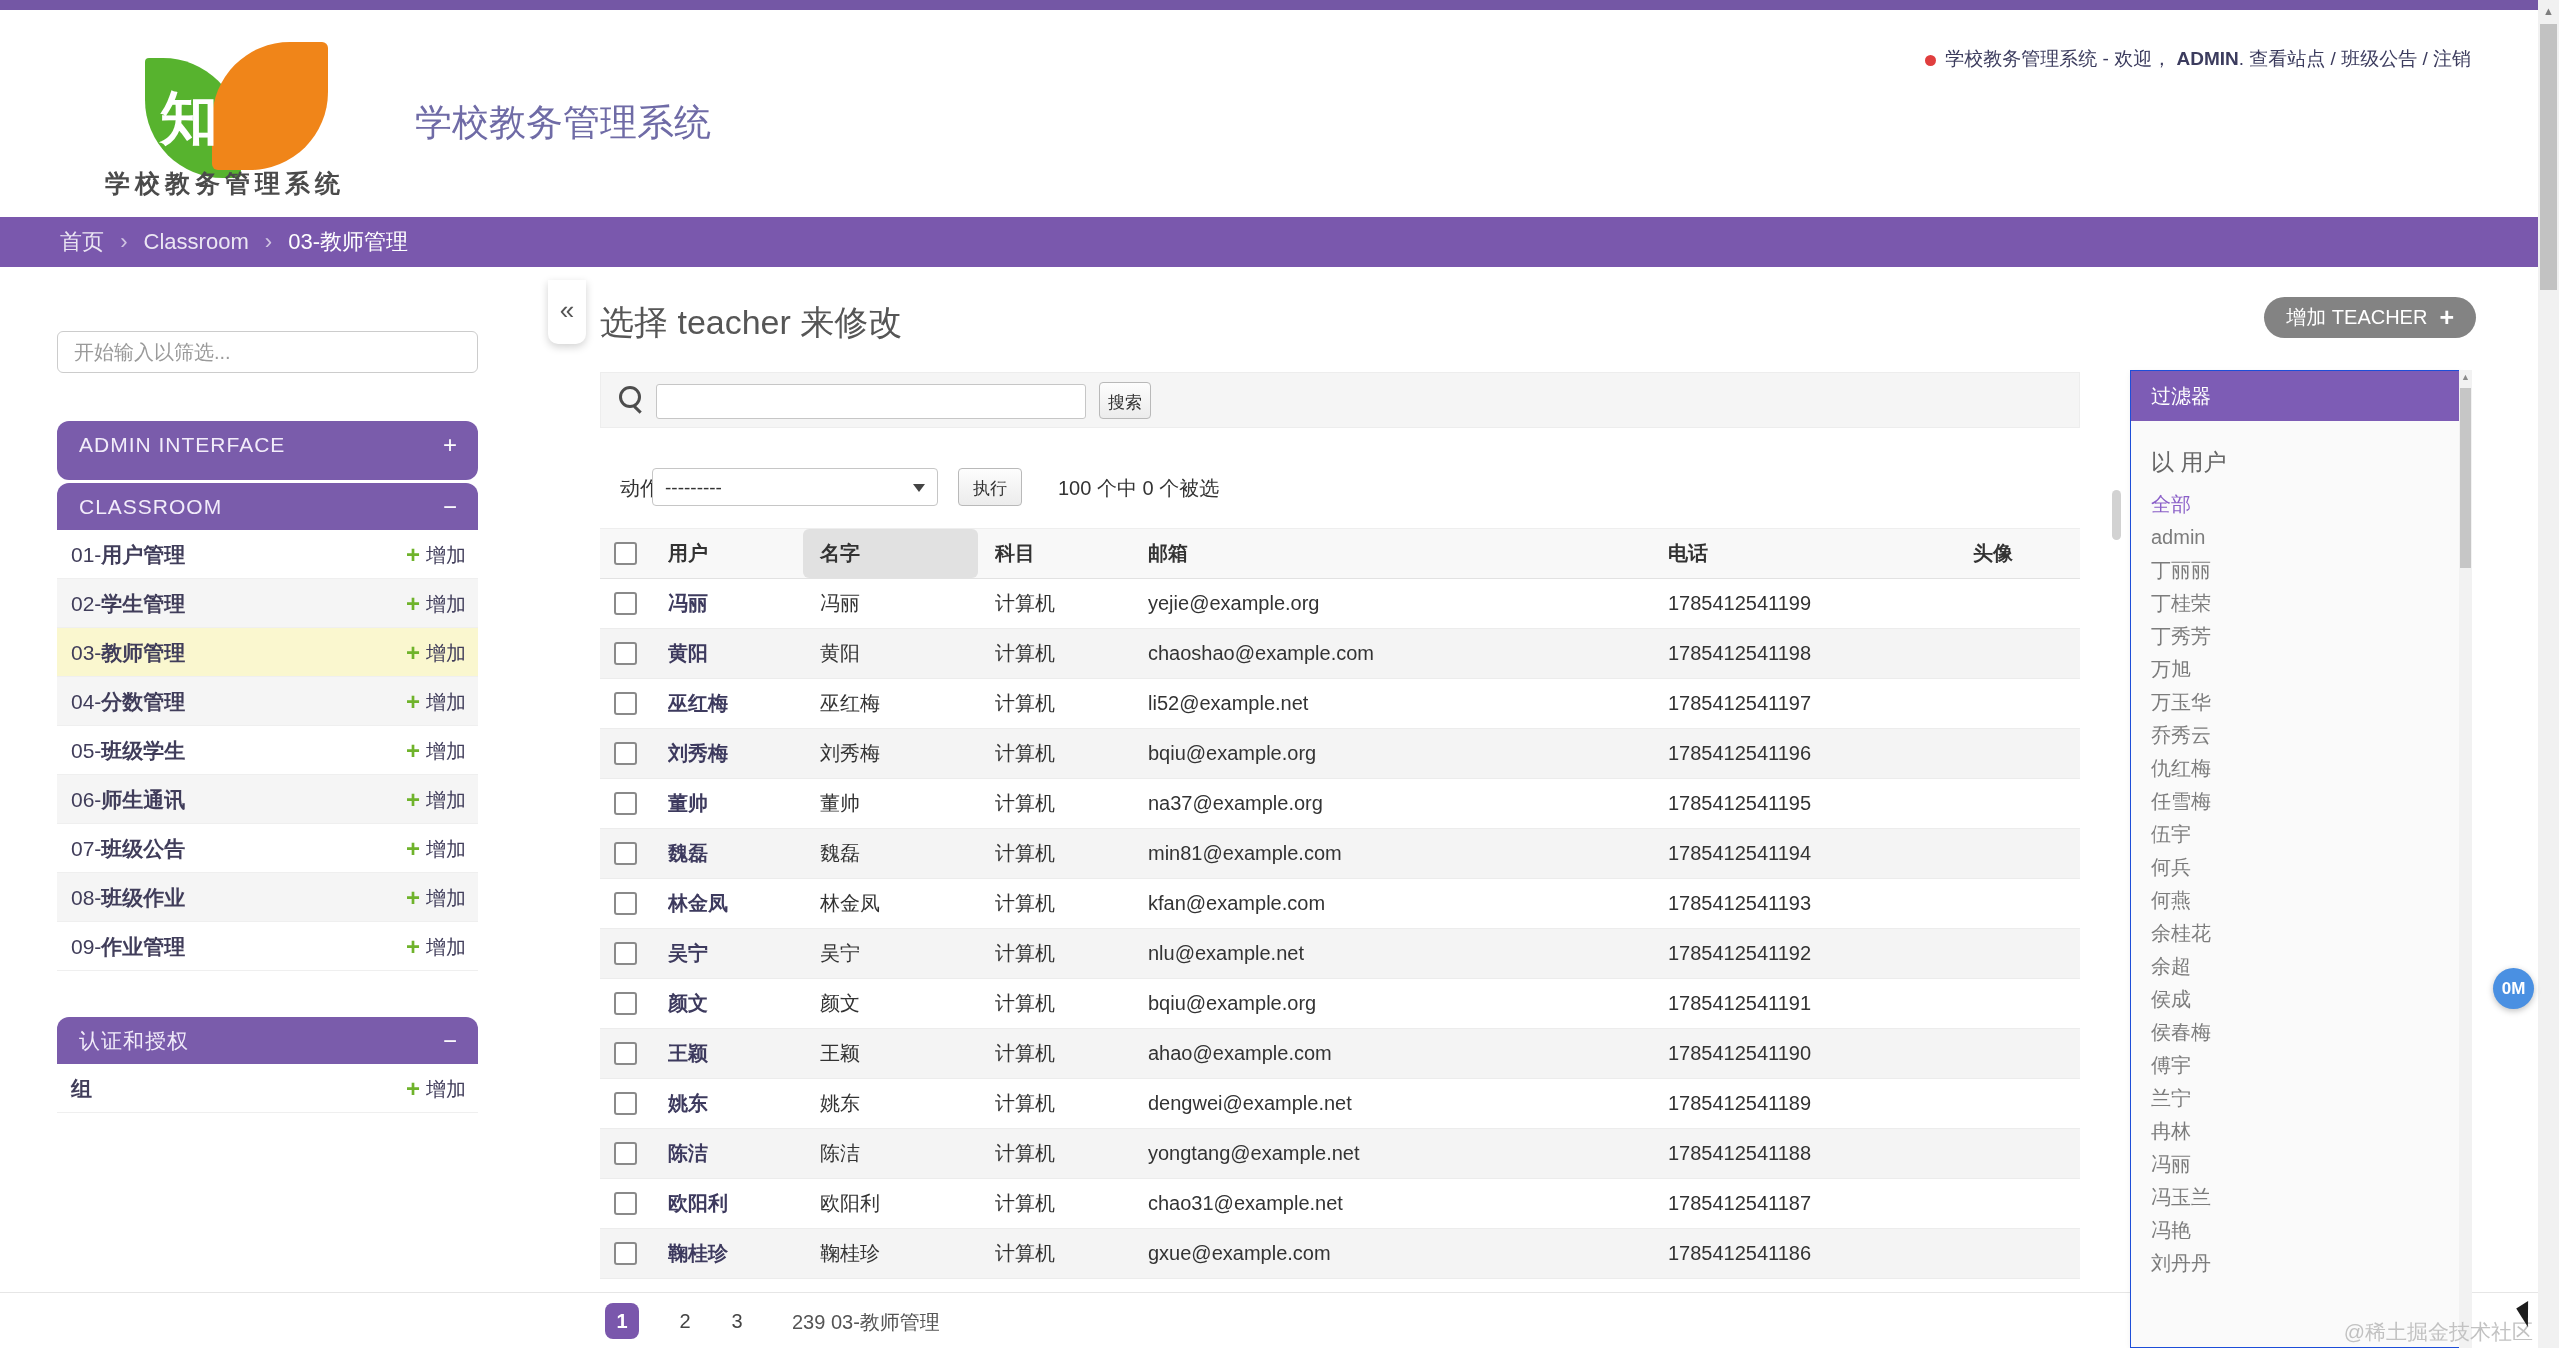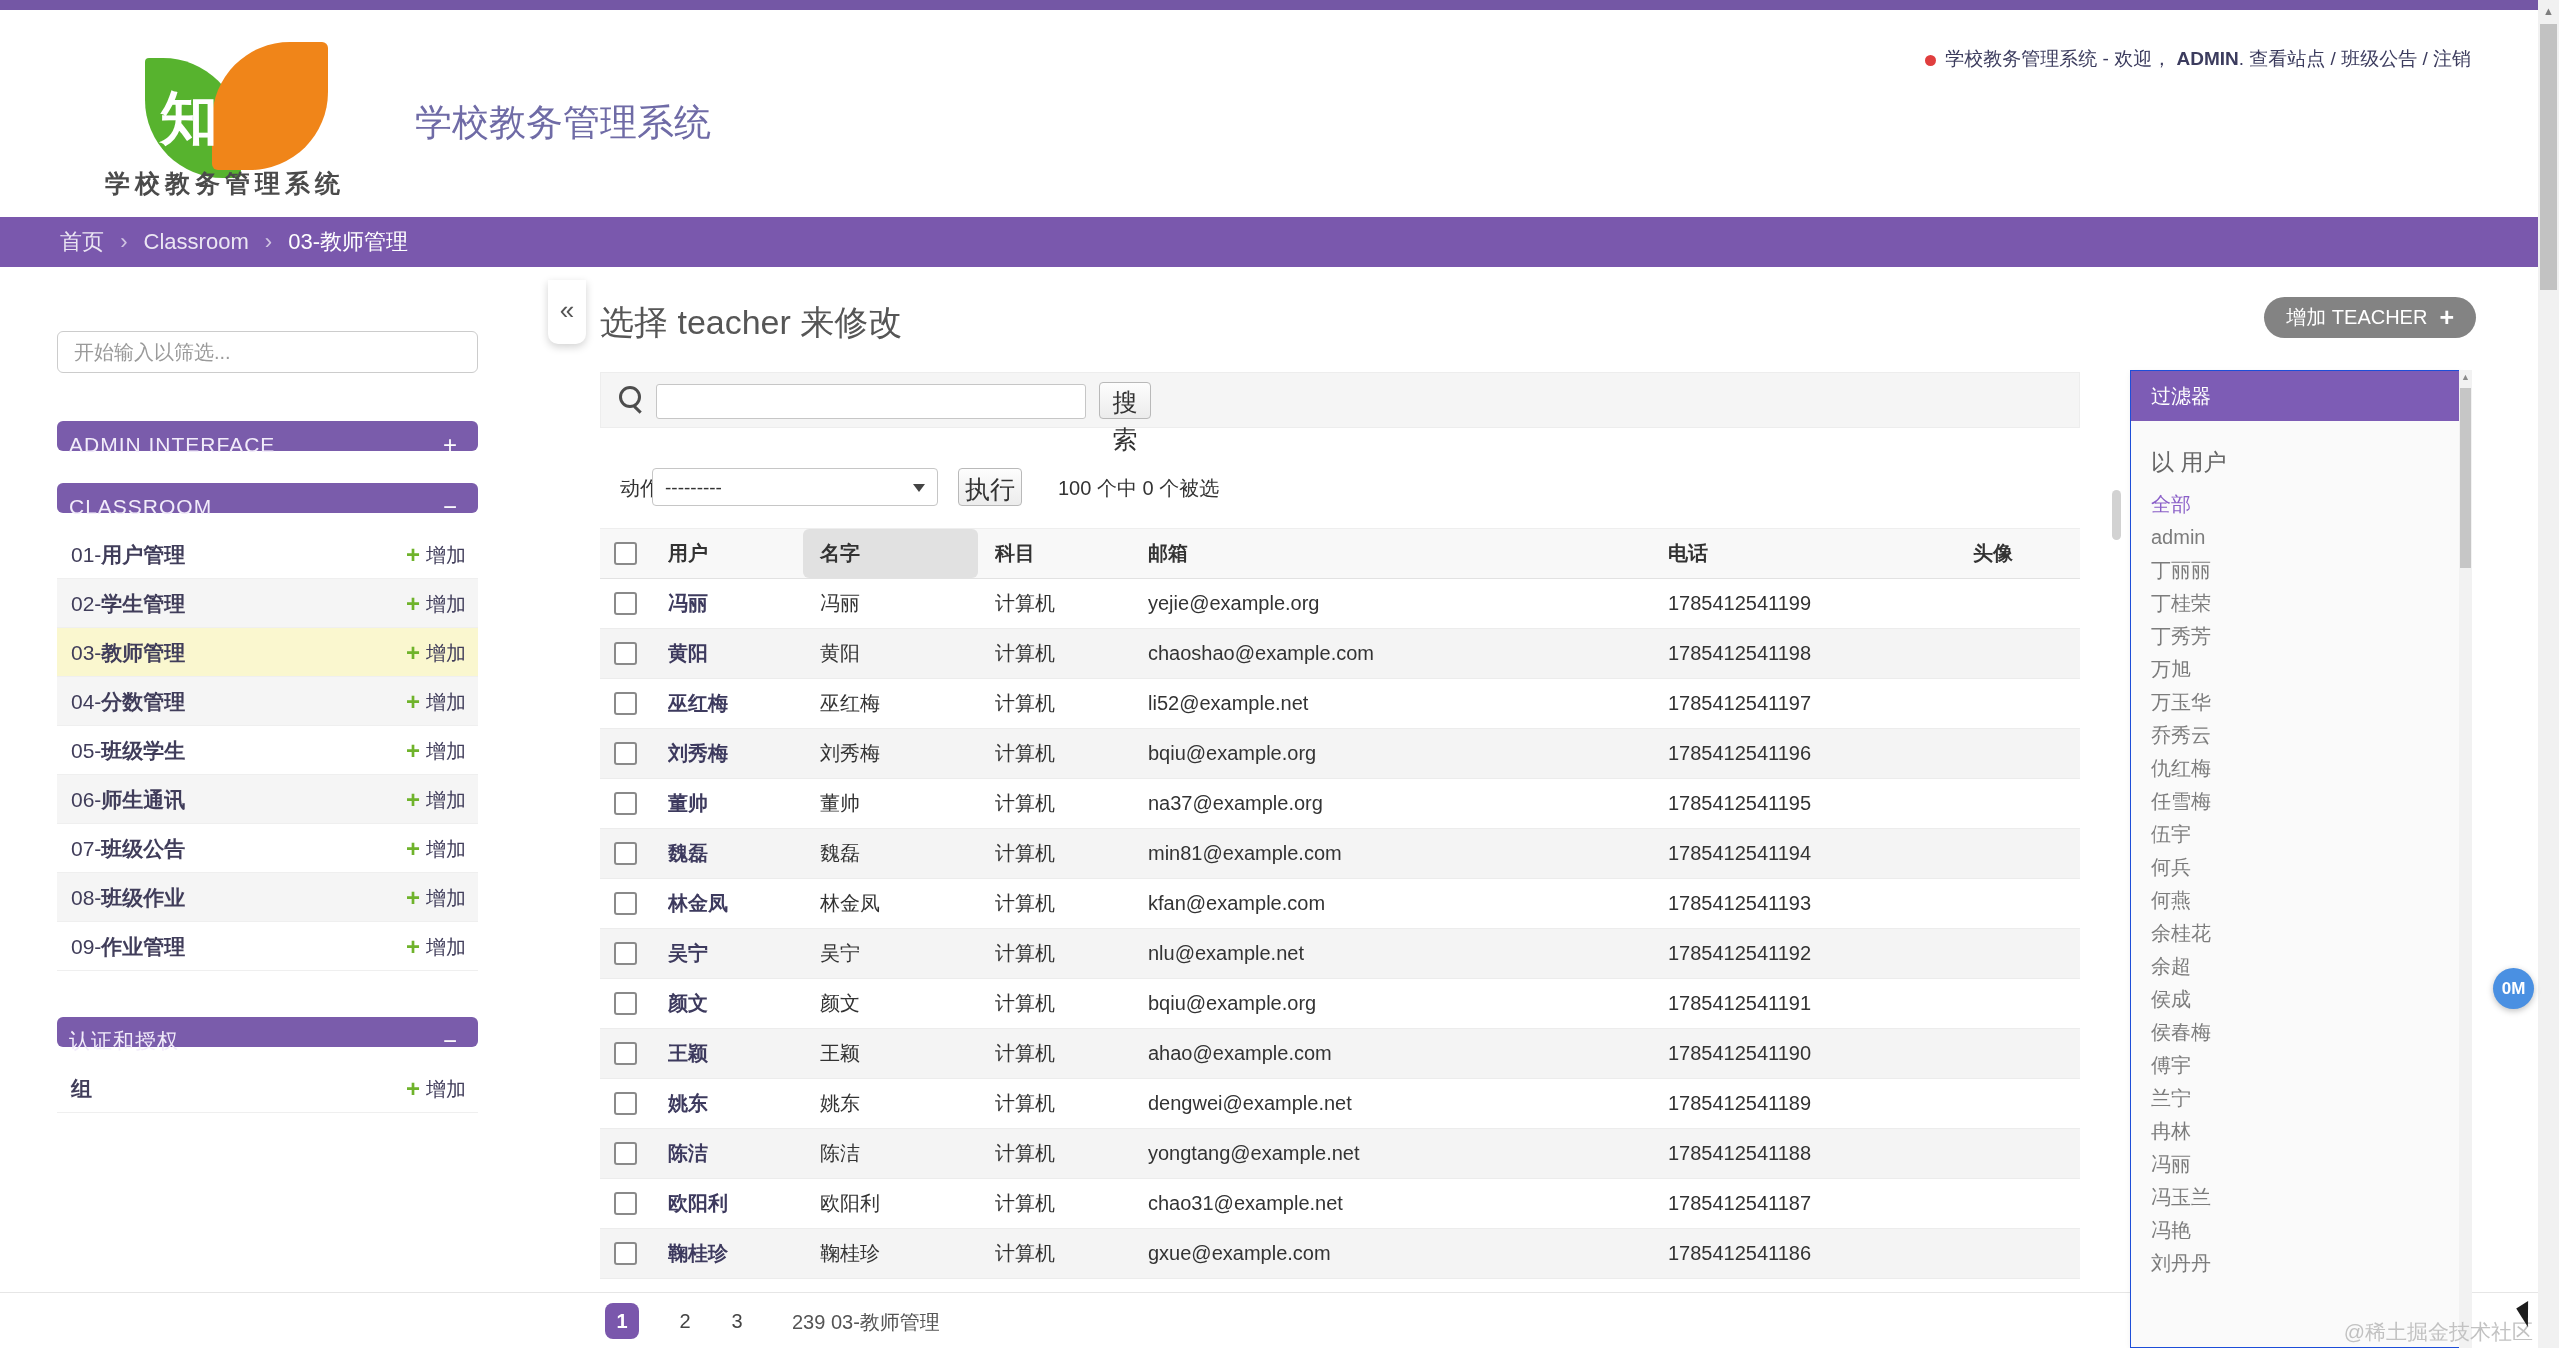--- a/index.html
+++ b/index.html
@@ -27,22 +27,22 @@
               line-height:50px;padding-left:60px;box-sizing:border-box;font-size:22px;}
   .breadcrumb a{color:rgba(255,255,255,.85);text-decoration:none;}
   .breadcrumb .sep{color:rgba(255,255,255,.65);margin:0 10px;}
   .breadcrumb .current{color:#fff;}
 
   
   .quick-filter{position:absolute;left:57px;top:331px;width:421px;height:42px;box-sizing:border-box;
                 border:1px solid #ccc;border-radius:6px;font-size:20px;padding:0 16px;color:#555;outline:none;
                 font-family:inherit;}
   .quick-filter::placeholder{color:#9a9a9a;}
-  .module-header{position:absolute;left:57px;width:421px;height:30px;background:#7a5cab;border-radius:6px;
-                 color:#f2ecfa;font-size:21px;line-height:47px;padding:0 12px;box-sizing:border-box;letter-spacing:1px;}
+  .module-header{position:absolute;left:57px;width:421px;height:59px;background:#7a5cab;border-radius:12px;
+                 color:#f2ecfa;font-size:21px;line-height:47px;padding:0 22px;box-sizing:border-box;letter-spacing:1px;}
   .module-header .toggle{position:absolute;right:20px;top:0;font-size:24px;color:#fff;cursor:pointer;}
   .hdr-admin{top:421px;}
   .hdr-classroom{top:483px;}
   .hdr-auth{top:1017px;}
   .menu-list{position:absolute;left:57px;width:421px;}
   .menu-classroom{top:530px;}
   .menu-auth{top:1064px;}
   .side-item{position:relative;height:49px;line-height:49px;padding:0 14px;box-sizing:border-box;
              font-size:21px;color:#403d5a;border-bottom:1px solid #efefef;background:#fff;}
   .menu-list > div:nth-of-type(even){background:#f5f5f5;}
@@ -61,21 +61,21 @@
                   color:#fff;font-size:20px;line-height:41px;padding:0 22px;text-decoration:none;}
   .add-object-btn .plus{font-size:25px;font-weight:bold;margin-left:12px;vertical-align:-2px;}
 
   .search-strip{position:absolute;left:600px;top:372px;width:1480px;height:56px;background:#f5f5f5;
                 border:1px solid #ededed;box-sizing:border-box;}
   .mag-icon{position:absolute;left:18px;top:13px;width:16px;height:16px;border:3px solid #4d4d4d;border-radius:50%;}
   .mag-icon::after{content:"";position:absolute;left:14px;top:16px;width:3px;height:9px;background:#4d4d4d;transform:rotate(-45deg);}
   .search-input{position:absolute;left:55px;top:11px;width:412px;height:33px;border:1px solid #c6c6c6;border-radius:3px;
                 font-size:19px;padding:0 8px;outline:none;font-family:inherit;}
   .btn{display:inline-block;background:linear-gradient(#fdfdfd,#ececec);border:1px solid #b9b9b9;border-radius:4px;
-       color:#333;font-size:25px;text-align:center;cursor:pointer;font-family:inherit;}
+       color:#333;font-size:17px;text-align:center;cursor:pointer;font-family:inherit;}
   .search-btn{position:absolute;left:498px;top:9px;width:52px;height:37px;line-height:37px;}
 
   .actions-row{position:absolute;left:600px;top:466px;width:1480px;height:44px;font-size:20px;color:#333;}
   .actions-label{position:absolute;left:20px;top:9px;}
   .action-select{position:absolute;left:52px;top:2px;width:286px;height:38px;border:1px solid #c6c6c6;border-radius:4px;
                  background:#fff;font-size:19px;line-height:38px;padding:0 12px;box-sizing:border-box;color:#333;cursor:pointer;}
   .action-select .chev{position:absolute;right:12px;top:15px;width:0;height:0;border-left:6px solid transparent;
                        border-right:6px solid transparent;border-top:8px solid #444;}
   .go-btn{position:absolute;left:358px;top:2px;width:64px;height:38px;line-height:38px;}
   .action-counter{position:absolute;left:458px;top:9px;color:#333;}

